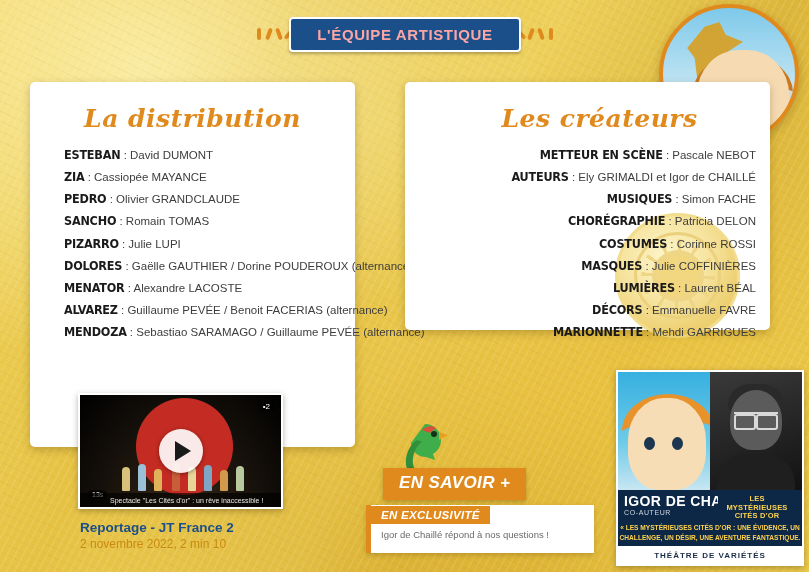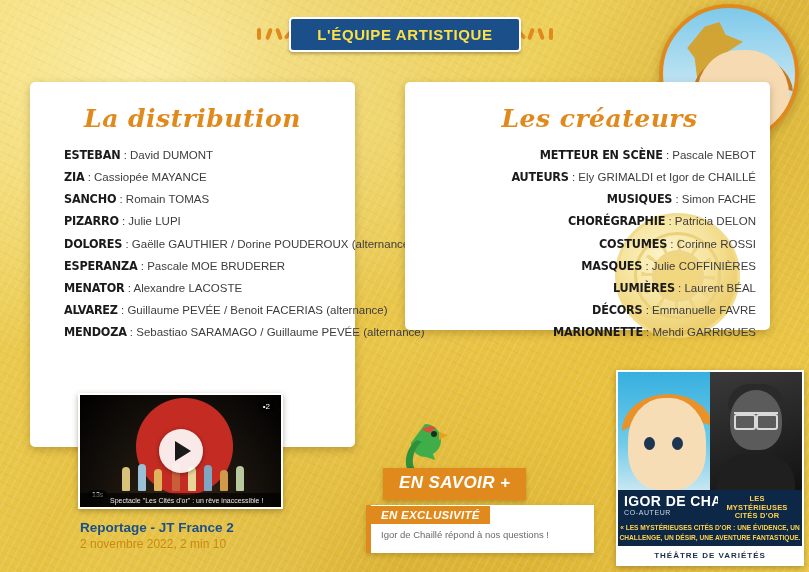--- a/index.html
+++ b/index.html
@@ -30,21 +30,21 @@
   }
   .layer { position:absolute; inset:0; }
 
   
   .banner-wrap{
     position:absolute; left:255px; top:14px; width:300px; height:40px;
     display:flex; align-items:center; justify-content:center;
   }
   .banner{
     background:#1b4f8a;
-    color:#fde047;
+    color:#fca5a5;
     font-size:15px; font-weight:bold; letter-spacing:.6px;
     padding:7px 26px;
     border-radius:4px;
     border:2px solid #ffffff;
     box-shadow:0 2px 3px rgba(0,0,0,.25);
     position:relative; z-index:3;
     white-space:nowrap;
     text-align:center;
   }
   .ray{ position:absolute; top:50%; width:4px; height:12px; background:#e08a1e; border-radius:2px; transform-origin:50% 50%; }
@@ -309,24 +309,24 @@
     <div class="ca-eye l"></div>
     <div class="ca-eye r"></div>
     <div class="ca-mouth"></div>
   </div>
 
   <div class="card" id="card-distribution">
     <div class="hand-title">La distribution</div>
     <div class="list">
       <div class="row"><span class="role">ESTEBAN</span> <span class="name">: David DUMONT</span></div>
       <div class="row"><span class="role">ZIA</span> <span class="name">: Cassiopée MAYANCE</span></div>
+      <div class="row"><span class="role">PEDRO</span> <span class="name">: Olivier GRANDCLAUDE</span></div>
       <div class="row"><span class="role">SANCHO</span> <span class="name">: Romain TOMAS</span></div>
       <div class="row"><span class="role">PIZARRO</span> <span class="name">: Julie LUPI</span></div>
       <div class="row"><span class="role">DOLORES</span> <span class="name">: Gaëlle GAUTHIER / Dorine POUDEROUX (alternance)</span></div>
-      <div class="row"><span class="role">ESPERANZA</span> <span class="name">: Pascale MOE BRUDERER</span></div>
       <div class="row"><span class="role">MENATOR</span> <span class="name">: Alexandre LACOSTE</span></div>
       <div class="row"><span class="role">ALVAREZ</span> <span class="name">: Guillaume PEVÉE / Benoit FACERIAS (alternance)</span></div>
       <div class="row"><span class="role">MENDOZA</span> <span class="name">: Sebastiao SARAMAGO / Guillaume PEVÉE (alternance)</span></div>
     </div>
   </div>
 
   <div class="card" id="card-createurs">
     <div class="medallion">
       <div class="med-inner">
         <div class="sun"></div>

